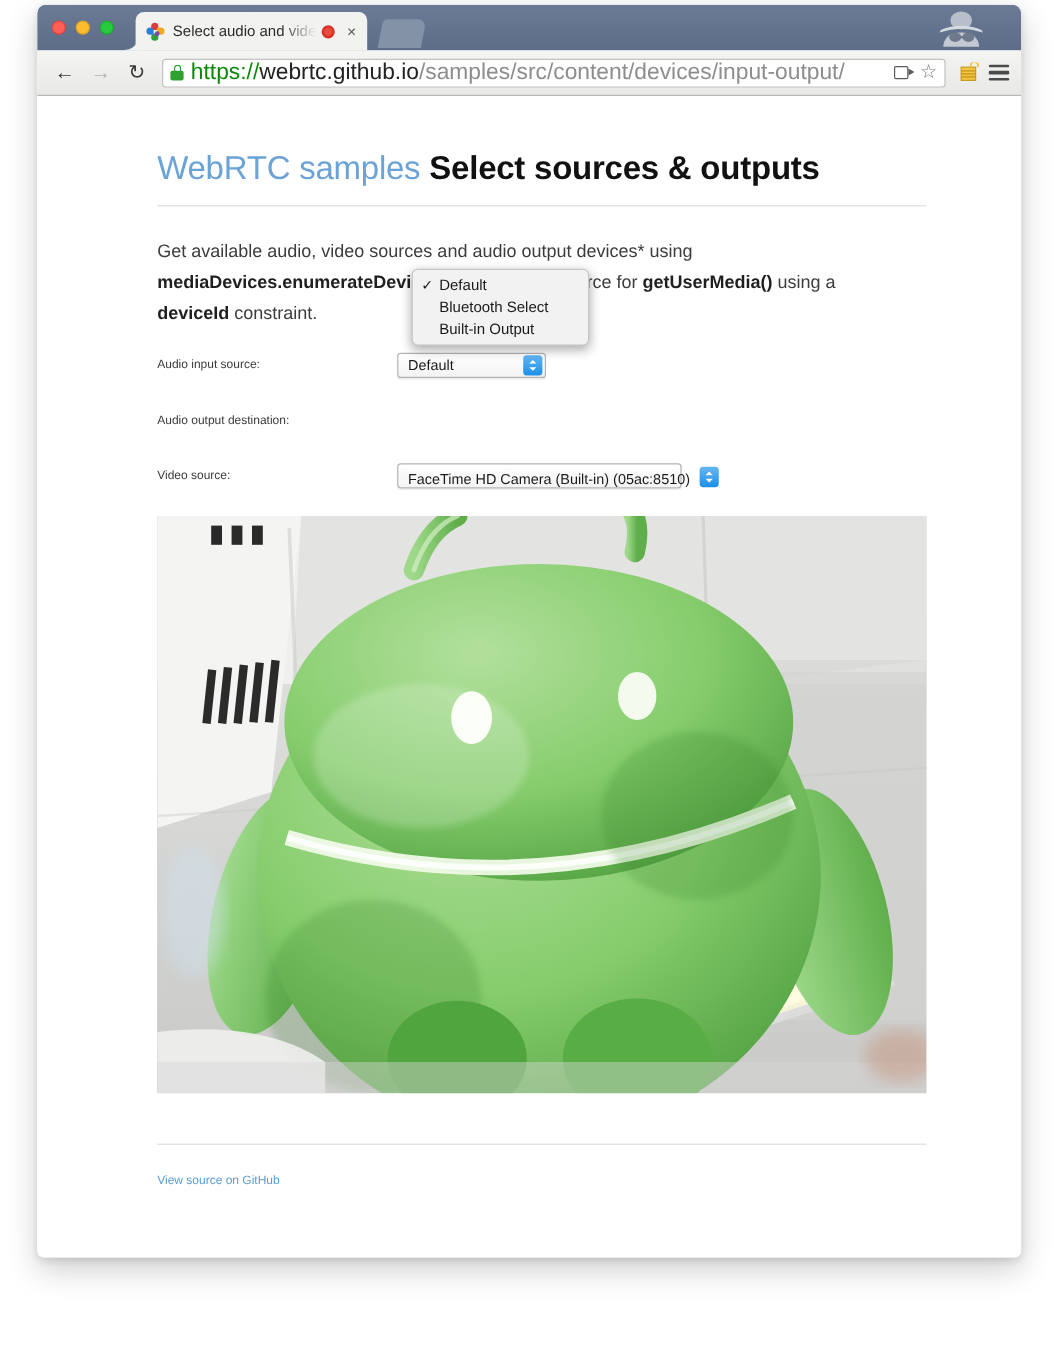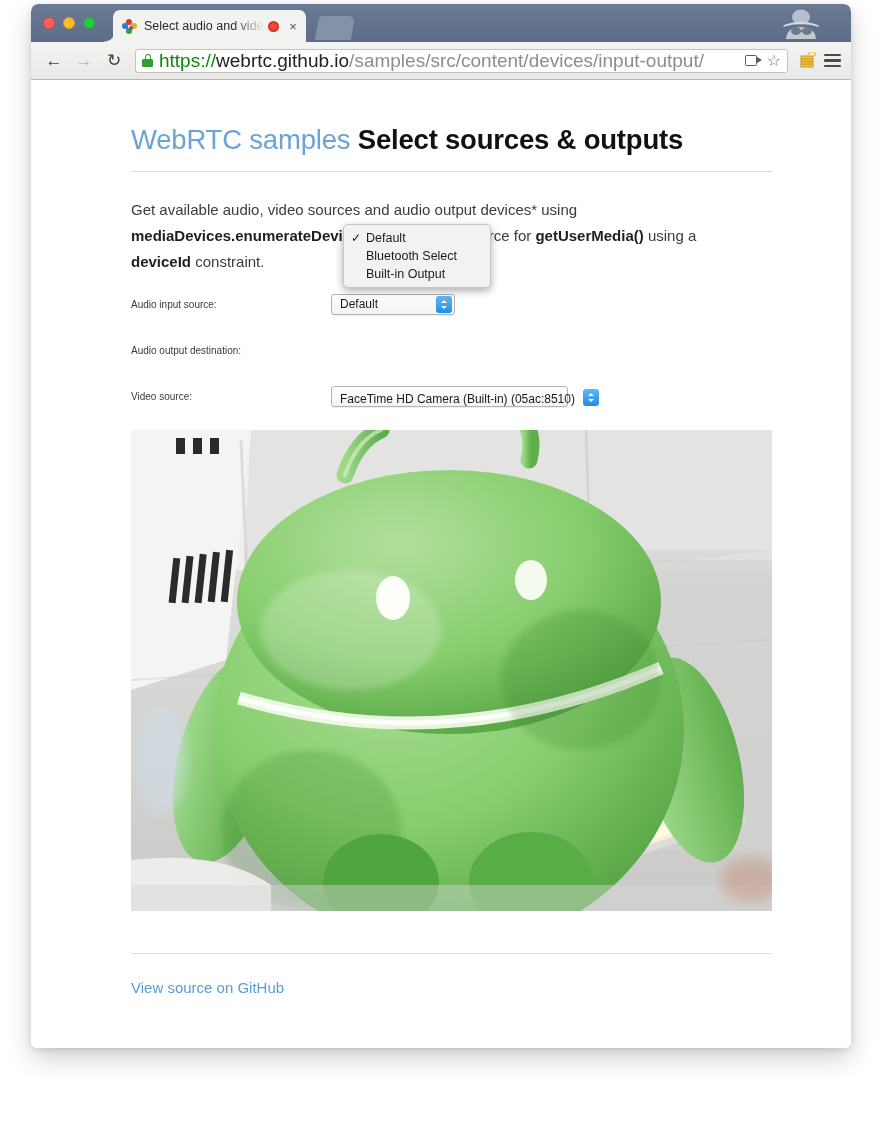--- a/index.html
+++ b/index.html
@@ -288,21 +288,21 @@
   }
   #video-scene { position: absolute; inset: 0; }
 
   .hr-bottom {
     margin-top: 42px;
     border-top: 1px solid #dcdcdc;
   }
   #github-link {
     display: inline-block;
     margin-top: 25px;
-    font-size: 15px;
+    font-size: 10px;
     color: #5b9bd5;
     text-decoration: none;
   }
 </style>
 </head>
 <body>
 
 <div id="browser-window">
 
   <div id="tab-strip">

